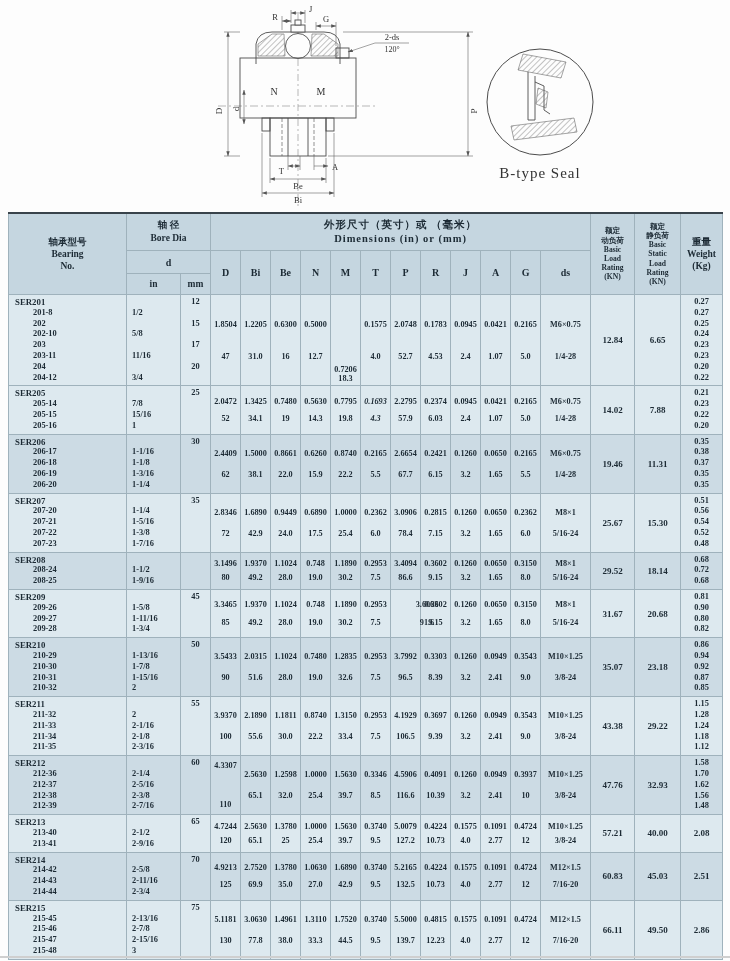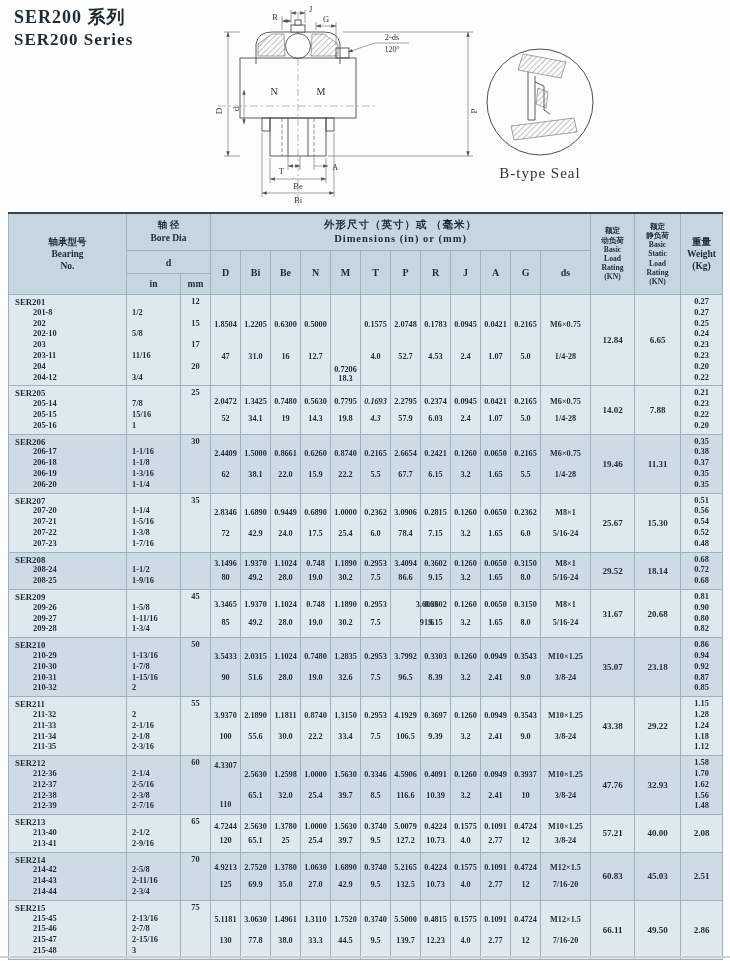--- a/index.html
+++ b/index.html
@@ -51,24 +51,20 @@
   .pair{display:flex;flex-direction:column;justify-content:space-evenly;align-items:center;}
   .pair span{font-size:8.2px;white-space:nowrap;}
   td.single{text-align:center;font-size:9px;}
   .bottom-rule{position:absolute;left:0;top:956px;width:730px;height:2px;background:#cfcfcf;}
 </style>
 </head>
 <body>
 
 <div class="sheet">
 
-  <div class="title">
-    <div class="t1">SER200 系列</div>
-    <div class="t2">SER200 Series</div>
-  </div>
 
   <svg class="drawing" viewBox="0 0 552 208">
     <defs>
       <pattern id="hatch" width="4" height="4" patternUnits="userSpaceOnUse" patternTransform="rotate(45)">
         <line x1="0" y1="0" x2="0" y2="4" stroke="#6a6a6a" stroke-width="0.8"></line>
       </pattern>
       <marker id="ar" markerWidth="9" markerHeight="8" refX="8" refY="4" orient="auto">
         <path d="M0 1.2 L8.5 4 L0 6.8 z" fill="#555"></path>
       </marker>
       <marker id="ars" markerWidth="9" markerHeight="8" refX="0.5" refY="4" orient="auto">

